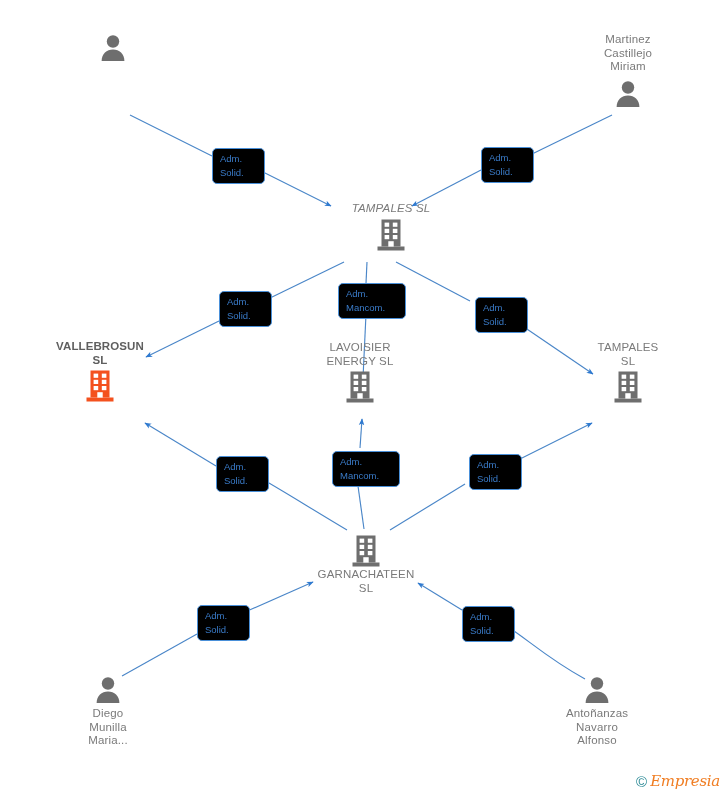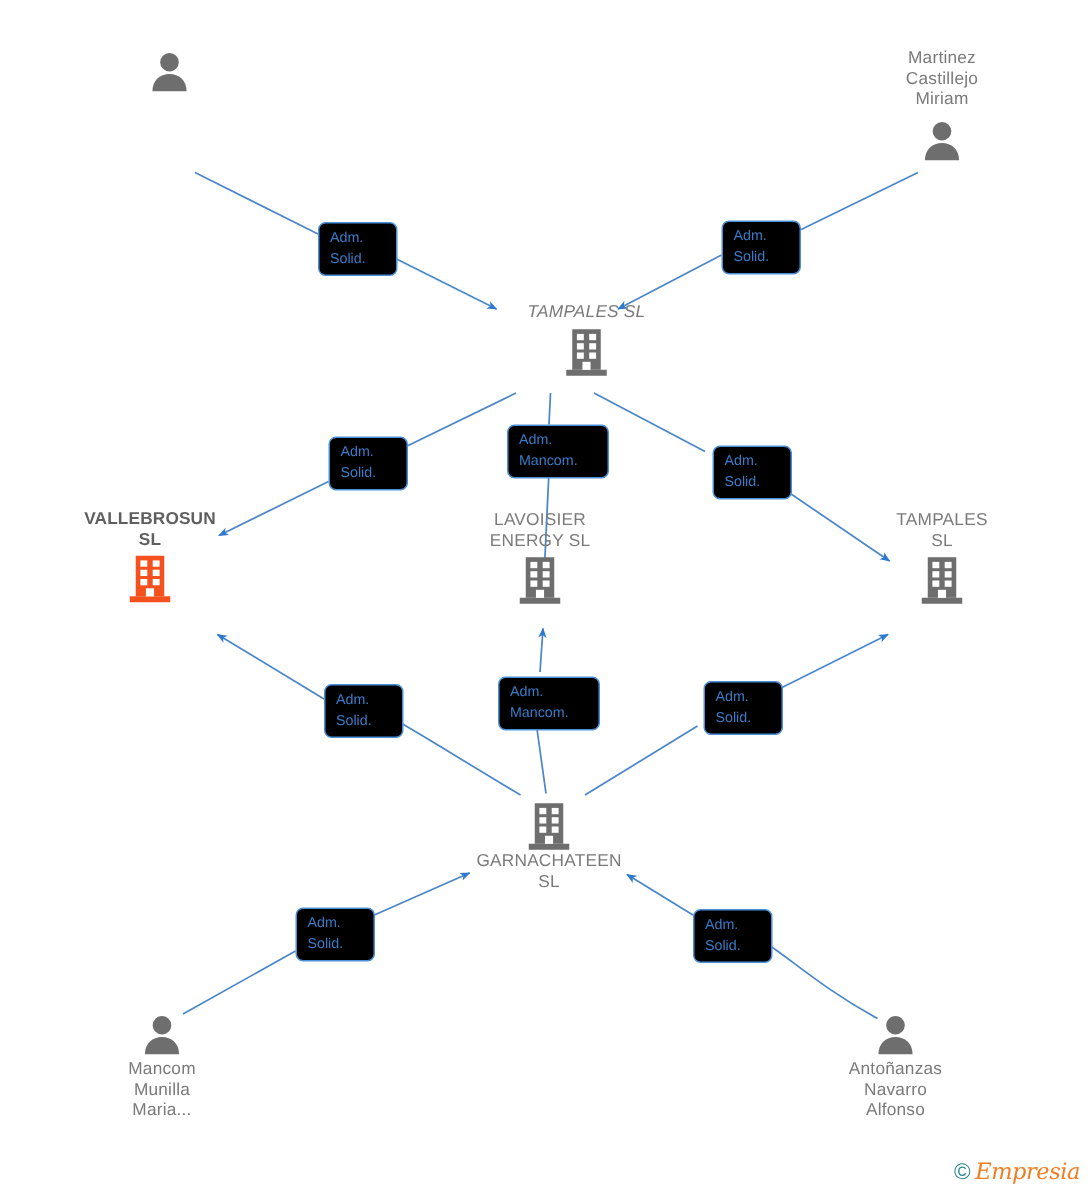--- a/index.html
+++ b/index.html
@@ -265,21 +265,21 @@
     </svg>
     <div class="node-label">GARNACHATEEN
 SL</div>
   </div>
 
   <div class="node person below-icon" style="left:108px; top:675px;">
     <svg class="node-icon" width="26" height="28" viewBox="0 0 26 28">
       <circle cx="13" cy="8.5" r="6.2" fill="#6e6e6e"></circle>
       <path d="M1.6 28 C1.6 20.6 6.7 16.4 13 16.4 C19.3 16.4 24.4 20.6 24.4 28 Z" fill="#6e6e6e"></path>
     </svg>
-    <div class="node-label">Mancom
+    <div class="node-label">Diego
 Munilla
 Maria...</div>
   </div>
 
   <div class="node person below-icon" style="left:597px; top:675px;">
     <svg class="node-icon" width="26" height="28" viewBox="0 0 26 28">
       <circle cx="13" cy="8.5" r="6.2" fill="#6e6e6e"></circle>
       <path d="M1.6 28 C1.6 20.6 6.7 16.4 13 16.4 C19.3 16.4 24.4 20.6 24.4 28 Z" fill="#6e6e6e"></path>
     </svg>
     <div class="node-label">Antoñanzas

